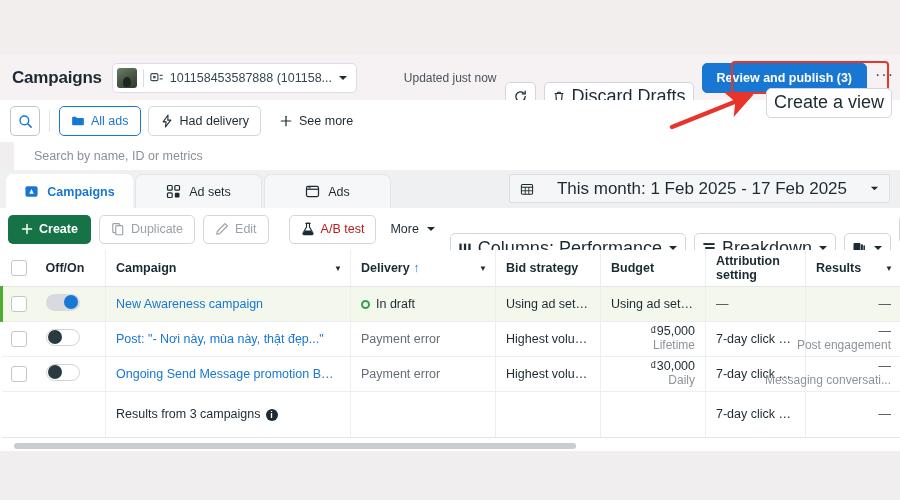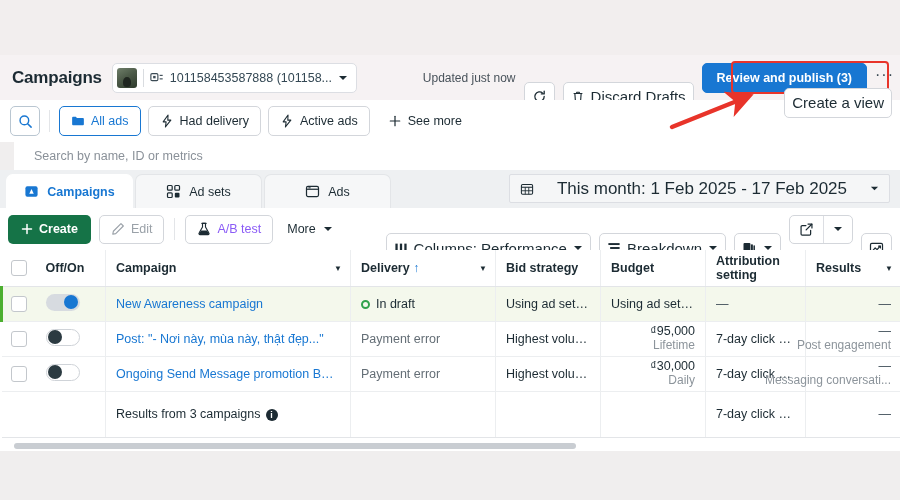--- a/index.html
+++ b/index.html
@@ -47,21 +47,21 @@
   .acct-id {
     font-size:12.5px; color:#344854; white-space:nowrap; overflow:hidden;
     flex:1;
   }
   .hdr-right { margin-left:auto; display:flex; align-items:center; gap:8px; }
   .updated-txt { font-size:12px; color:#48525a; white-space:nowrap; }
   .icon-btn {
     height:30px; min-width:30px; padding:0 7px;
     background:#fff; border:1px solid #d3d6db; border-radius:5px;
     display:flex; align-items:center; justify-content:center; gap:6px;
-    font-size:15px; color:#1c2b33; cursor:pointer; white-space:nowrap;margin-top:38px;
+    font-size:18px; color:#1c2b33; cursor:pointer; white-space:nowrap;margin-top:38px;
   }
   .btn-primary {
     height:30px; padding:0 14px; background:#1877d2; border:1px solid #1877d2;
     border-radius:5px; color:#fff; font-size:12.5px; font-weight:bold;
     display:flex;align-items:center;justify-content:center; cursor:pointer;
     white-space:nowrap;
   }
   .highlight-box {
     position:absolute; left:731px; top:61px; width:158px; height:33px;
     border:2px solid #e8342a; border-radius:4px; pointer-events:none;
@@ -137,21 +137,21 @@
   .btn-green {
     height:29px; padding:0 13px; background:#157347; border:none; border-radius:5px;
     color:#fff; font-size:12.5px; font-weight:bold;
     display:flex;align-items:center;gap:6px; cursor:pointer; white-space:nowrap;
   }
   .btn-ghost {
     height:29px; padding:0 11px; background:#fff; border:1px solid #d3d6db;
     border-radius:5px; font-size:12.5px; color:#9aa1a8;
     display:flex;align-items:center;gap:6px;cursor:pointer;white-space:nowrap;
   }
-  .btn-ghost.enabled { color:#8b5cf6;justify-content:space-between; }
+  .btn-ghost.enabled { color:#b91c1c;justify-content:space-between; }
   .btn-txt {
     height:29px; padding:0 6px; background:transparent; border:none;
     font-size:12.5px; color:#1c2b33; display:flex;align-items:center;gap:7px;
     cursor:pointer;white-space:nowrap;
   }
   .abar-right { margin-left:auto; display:flex; align-items:center; gap:8px; }
   .btn-split {
     height:29px; display:flex; align-items:stretch;
     border:1px solid #d3d6db; border-radius:5px; overflow:hidden; background:#fff;
     cursor:pointer;
@@ -323,28 +323,20 @@
 
     <div class="chip">
       <span>
         <svg class="i" width="14" height="14" viewBox="0 0 16 16">
           <path d="M9.2 1.2 3.6 9h3.4l-.8 5.8L12.4 7H8.9Z" fill="none" stroke="#1c2b33" stroke-width="1.2" stroke-linejoin="round"></path>
         </svg>
       </span>
       <span>Had delivery</span>
     </div>
 
-    <div class="chip">
-      <span>
-        <svg class="i" width="14" height="14" viewBox="0 0 16 16">
-          <path d="M9.2 1.2 3.6 9h3.4l-.8 5.8L12.4 7H8.9Z" fill="none" stroke="#1c2b33" stroke-width="1.2" stroke-linejoin="round"></path>
-        </svg>
-      </span>
-      <span>Active ads</span>
-    </div>
 
     <div class="chip plain">
       <span>
         <svg class="i" width="14" height="14" viewBox="0 0 16 16">
           <line x1="8" y1="2.6" x2="8" y2="13.4" stroke="#1c2b33" stroke-width="1.4" stroke-linecap="round"></line>
           <line x1="2.6" y1="8" x2="13.4" y2="8" stroke="#1c2b33" stroke-width="1.4" stroke-linecap="round"></line>
         </svg>
       </span>
       <span>See more</span>
     </div>
@@ -425,20 +417,29 @@
     <div class="btn-green">
       <span>
         <svg class="i" width="12" height="12" viewBox="0 0 16 16">
           <line x1="8" y1="2" x2="8" y2="14" stroke="#fff" stroke-width="2" stroke-linecap="round"></line>
           <line x1="2" y1="8" x2="14" y2="8" stroke="#fff" stroke-width="2" stroke-linecap="round"></line>
         </svg>
       </span>
       <span>Create</span>
     </div>
 
+    <div class="btn-ghost">
+      <span>
+        <svg class="i" width="14" height="14" viewBox="0 0 16 16">
+          <rect x="2" y="1.8" width="8" height="10.4" rx="1.2" fill="none" stroke="#9aa1a8" stroke-width="1.3"></rect>
+          <rect x="5.4" y="4.2" width="8" height="10.4" rx="1.2" fill="#fff" stroke="#9aa1a8" stroke-width="1.3"></rect>
+        </svg>
+      </span>
+      <span>Duplicate</span>
+    </div>
 
     <div class="btn-ghost">
       <span>
         <svg class="i" width="14" height="14" viewBox="0 0 16 16">
           <path d="M11.4 1.9 14.1 4.6 5.4 13.3 2 14l.7-3.4Z" fill="none" stroke="#9aa1a8" stroke-width="1.3" stroke-linejoin="round"></path>
         </svg>
       </span>
       <span>Edit</span>
     </div>
 

